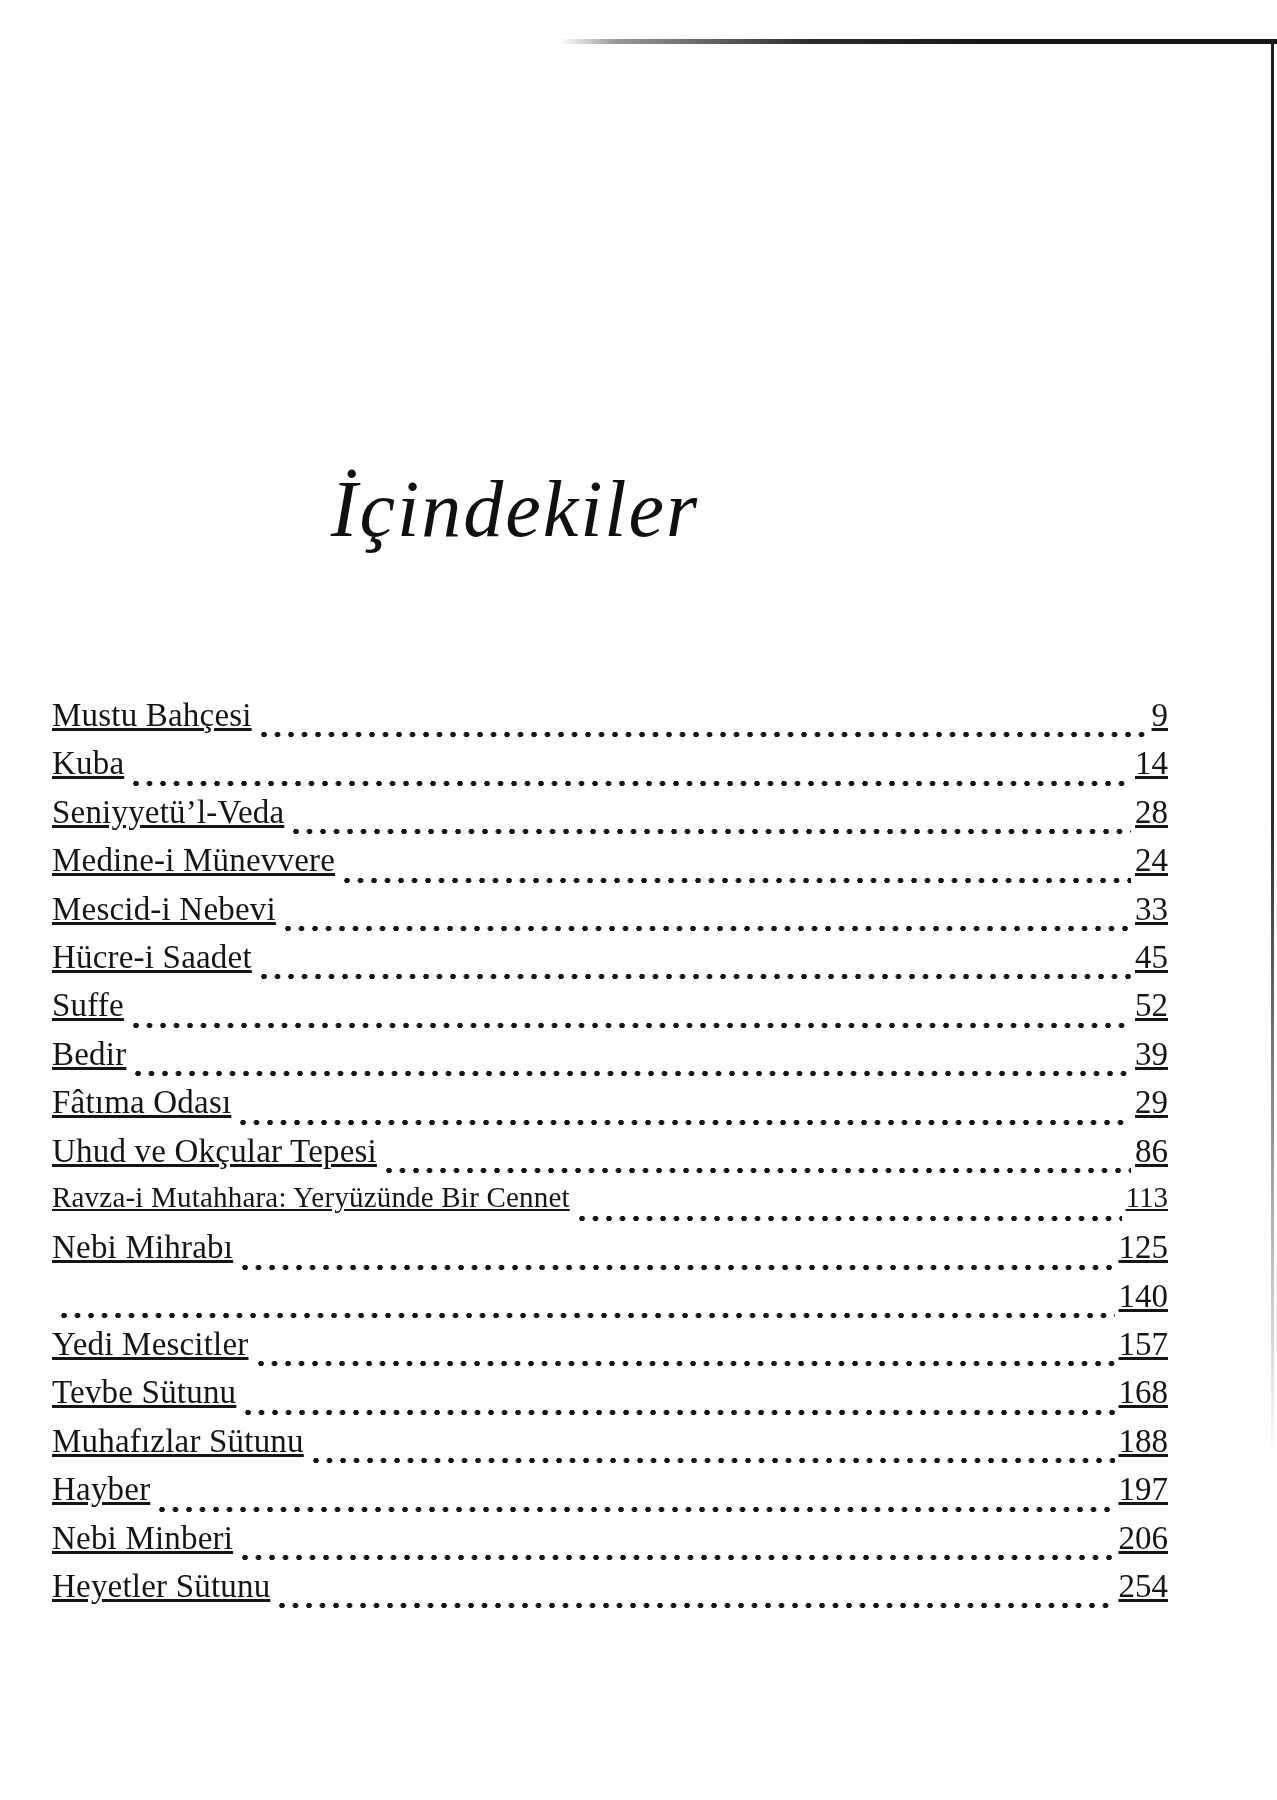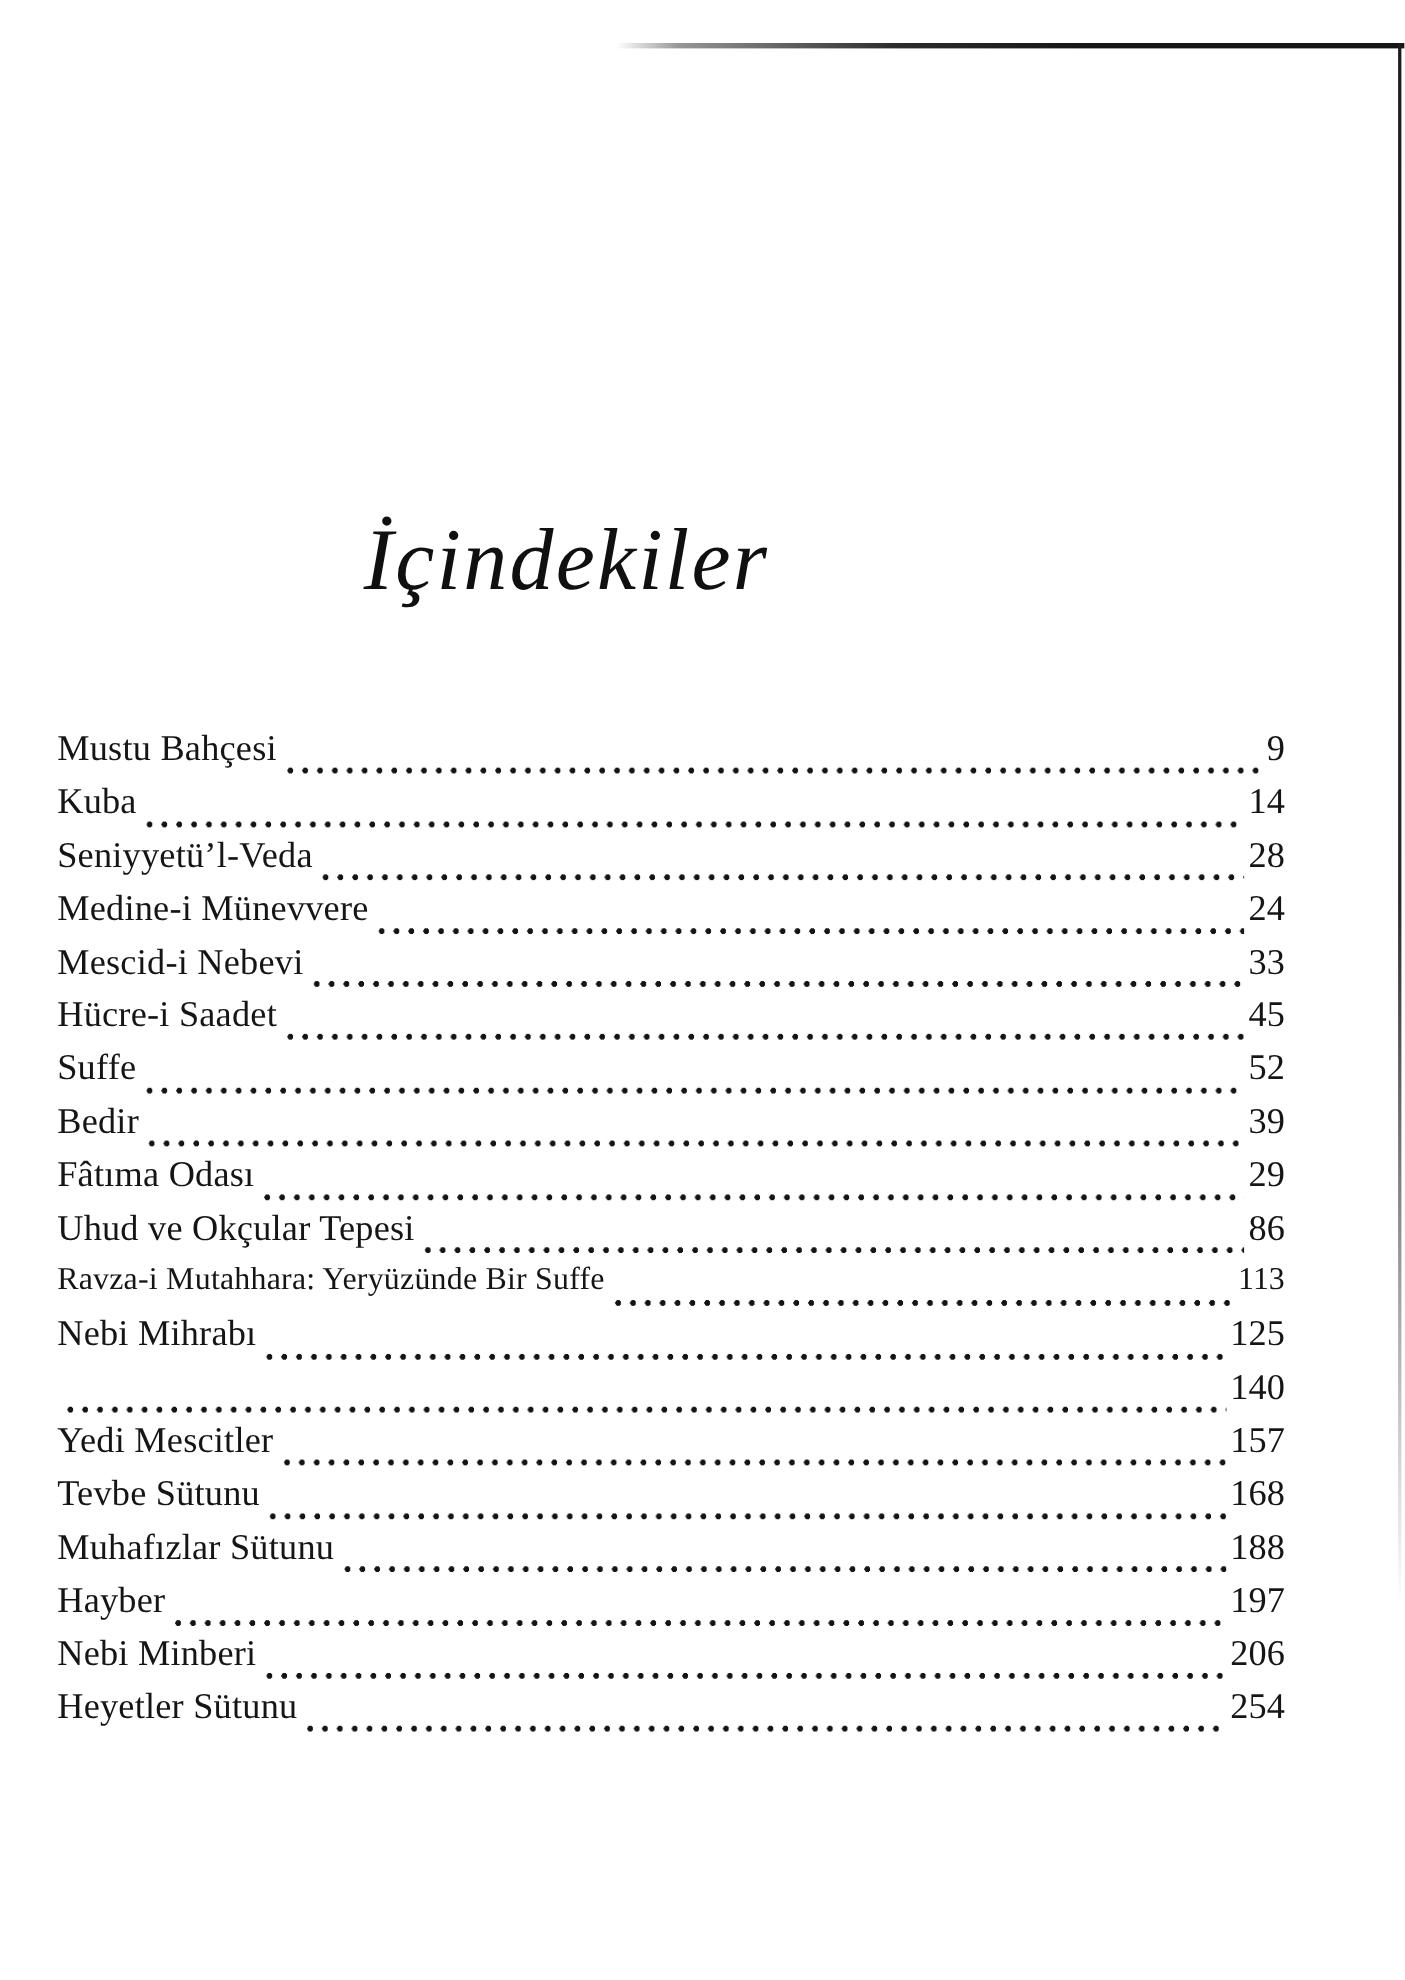--- a/index.html
+++ b/index.html
@@ -50,23 +50,24 @@
     width: 1030px;
     text-align: center;
     font-size: 80px;
     font-style: italic;
     font-weight: 500;
     letter-spacing: 2px;
     color: #101010;
   }
   .toc {
     position: absolute;
-    top: 624px;
+    top: 658px;
     left: 52px;
     right: 109px;
+    text-decoration: underline;
   }
   .row {
     display: flex;
     align-items: baseline;
     height: 48.4px;
     font-size: 33px;
   }
   .row .label {
     white-space: nowrap;
     letter-spacing: 0.2px;
@@ -142,21 +143,21 @@
     <span class="label">Fâtıma Odası</span>
     <span class="leader"></span>
     <span class="pagenum">29</span>
   </div>
       <div class="row">
     <span class="label">Uhud ve Okçular Tepesi</span>
     <span class="leader"></span>
     <span class="pagenum">86</span>
   </div>
       <div class="row small">
-    <span class="label">Ravza-i Mutahhara: Yeryüzünde Bir Suffe</span>
+    <span class="label">Ravza-i Mutahhara: Yeryüzünde Bir Cennet</span>
     <span class="leader"></span>
     <span class="pagenum">113</span>
   </div>
       <div class="row">
     <span class="label">Nebi Mihrabı</span>
     <span class="leader"></span>
     <span class="pagenum">125</span>
   </div>
       <div class="row">
     <span class="leader"></span>

